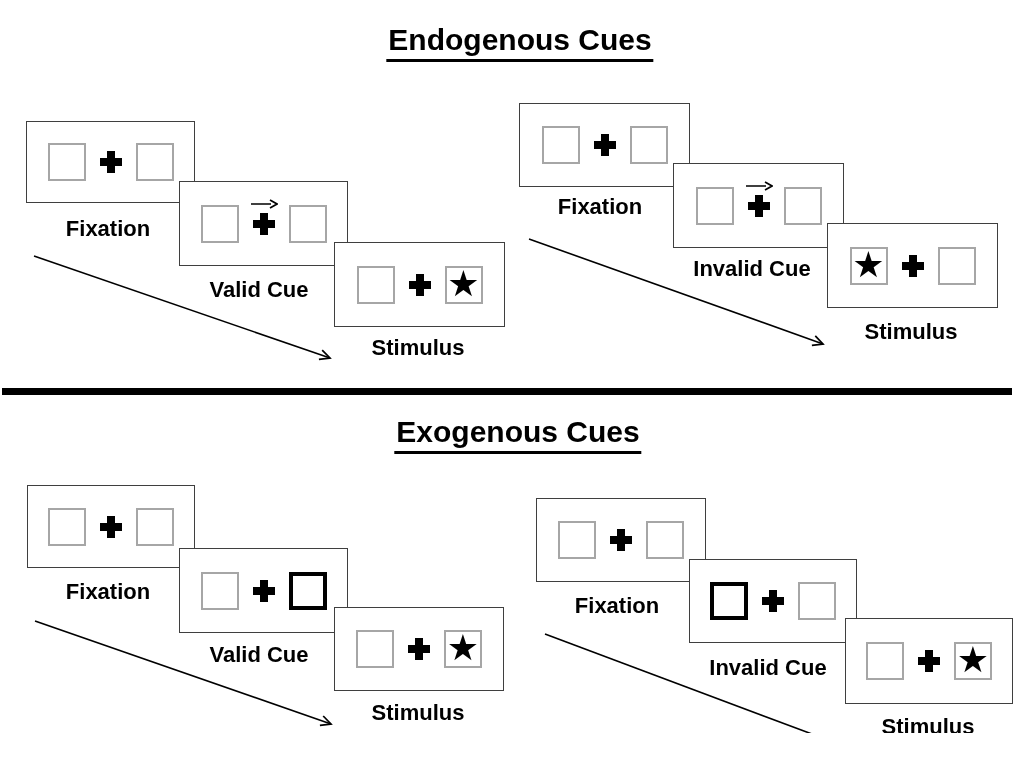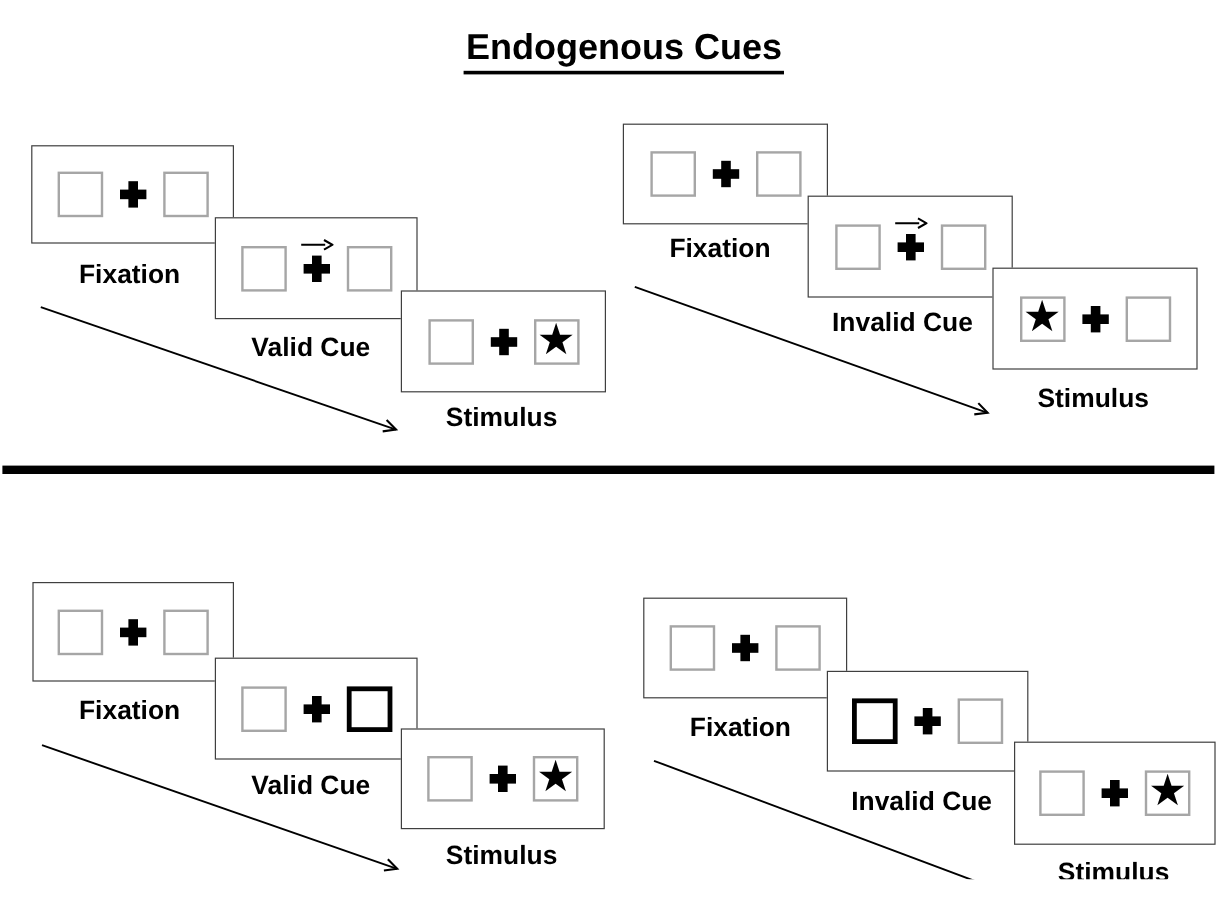--- a/index.html
+++ b/index.html
@@ -97,20 +97,23 @@
     <span class="box">
       <span class="star">★</span>
     </span>
     <span class="plus"></span>
     <span class="box"></span>
   </div>
   <div class="step-label" style="left:911px;top:320px;">Stimulus</div>
 
   <div class="divider"></div>
 
+  <div class="section-title" style="left:518px;top:414px;">
+    <span class="title-text">Exogenous Cues</span>
+  </div>
 
   <div class="panel z1" style="left:27px;top:485px;width:168px;height:83px;">
     <span class="box"></span>
     <span class="plus"></span>
     <span class="box"></span>
   </div>
   <div class="step-label" style="left:108px;top:580px;">Fixation</div>
 
   <div class="panel z2" style="left:179px;top:548px;width:169px;height:85px;">
     <span class="box"></span>

